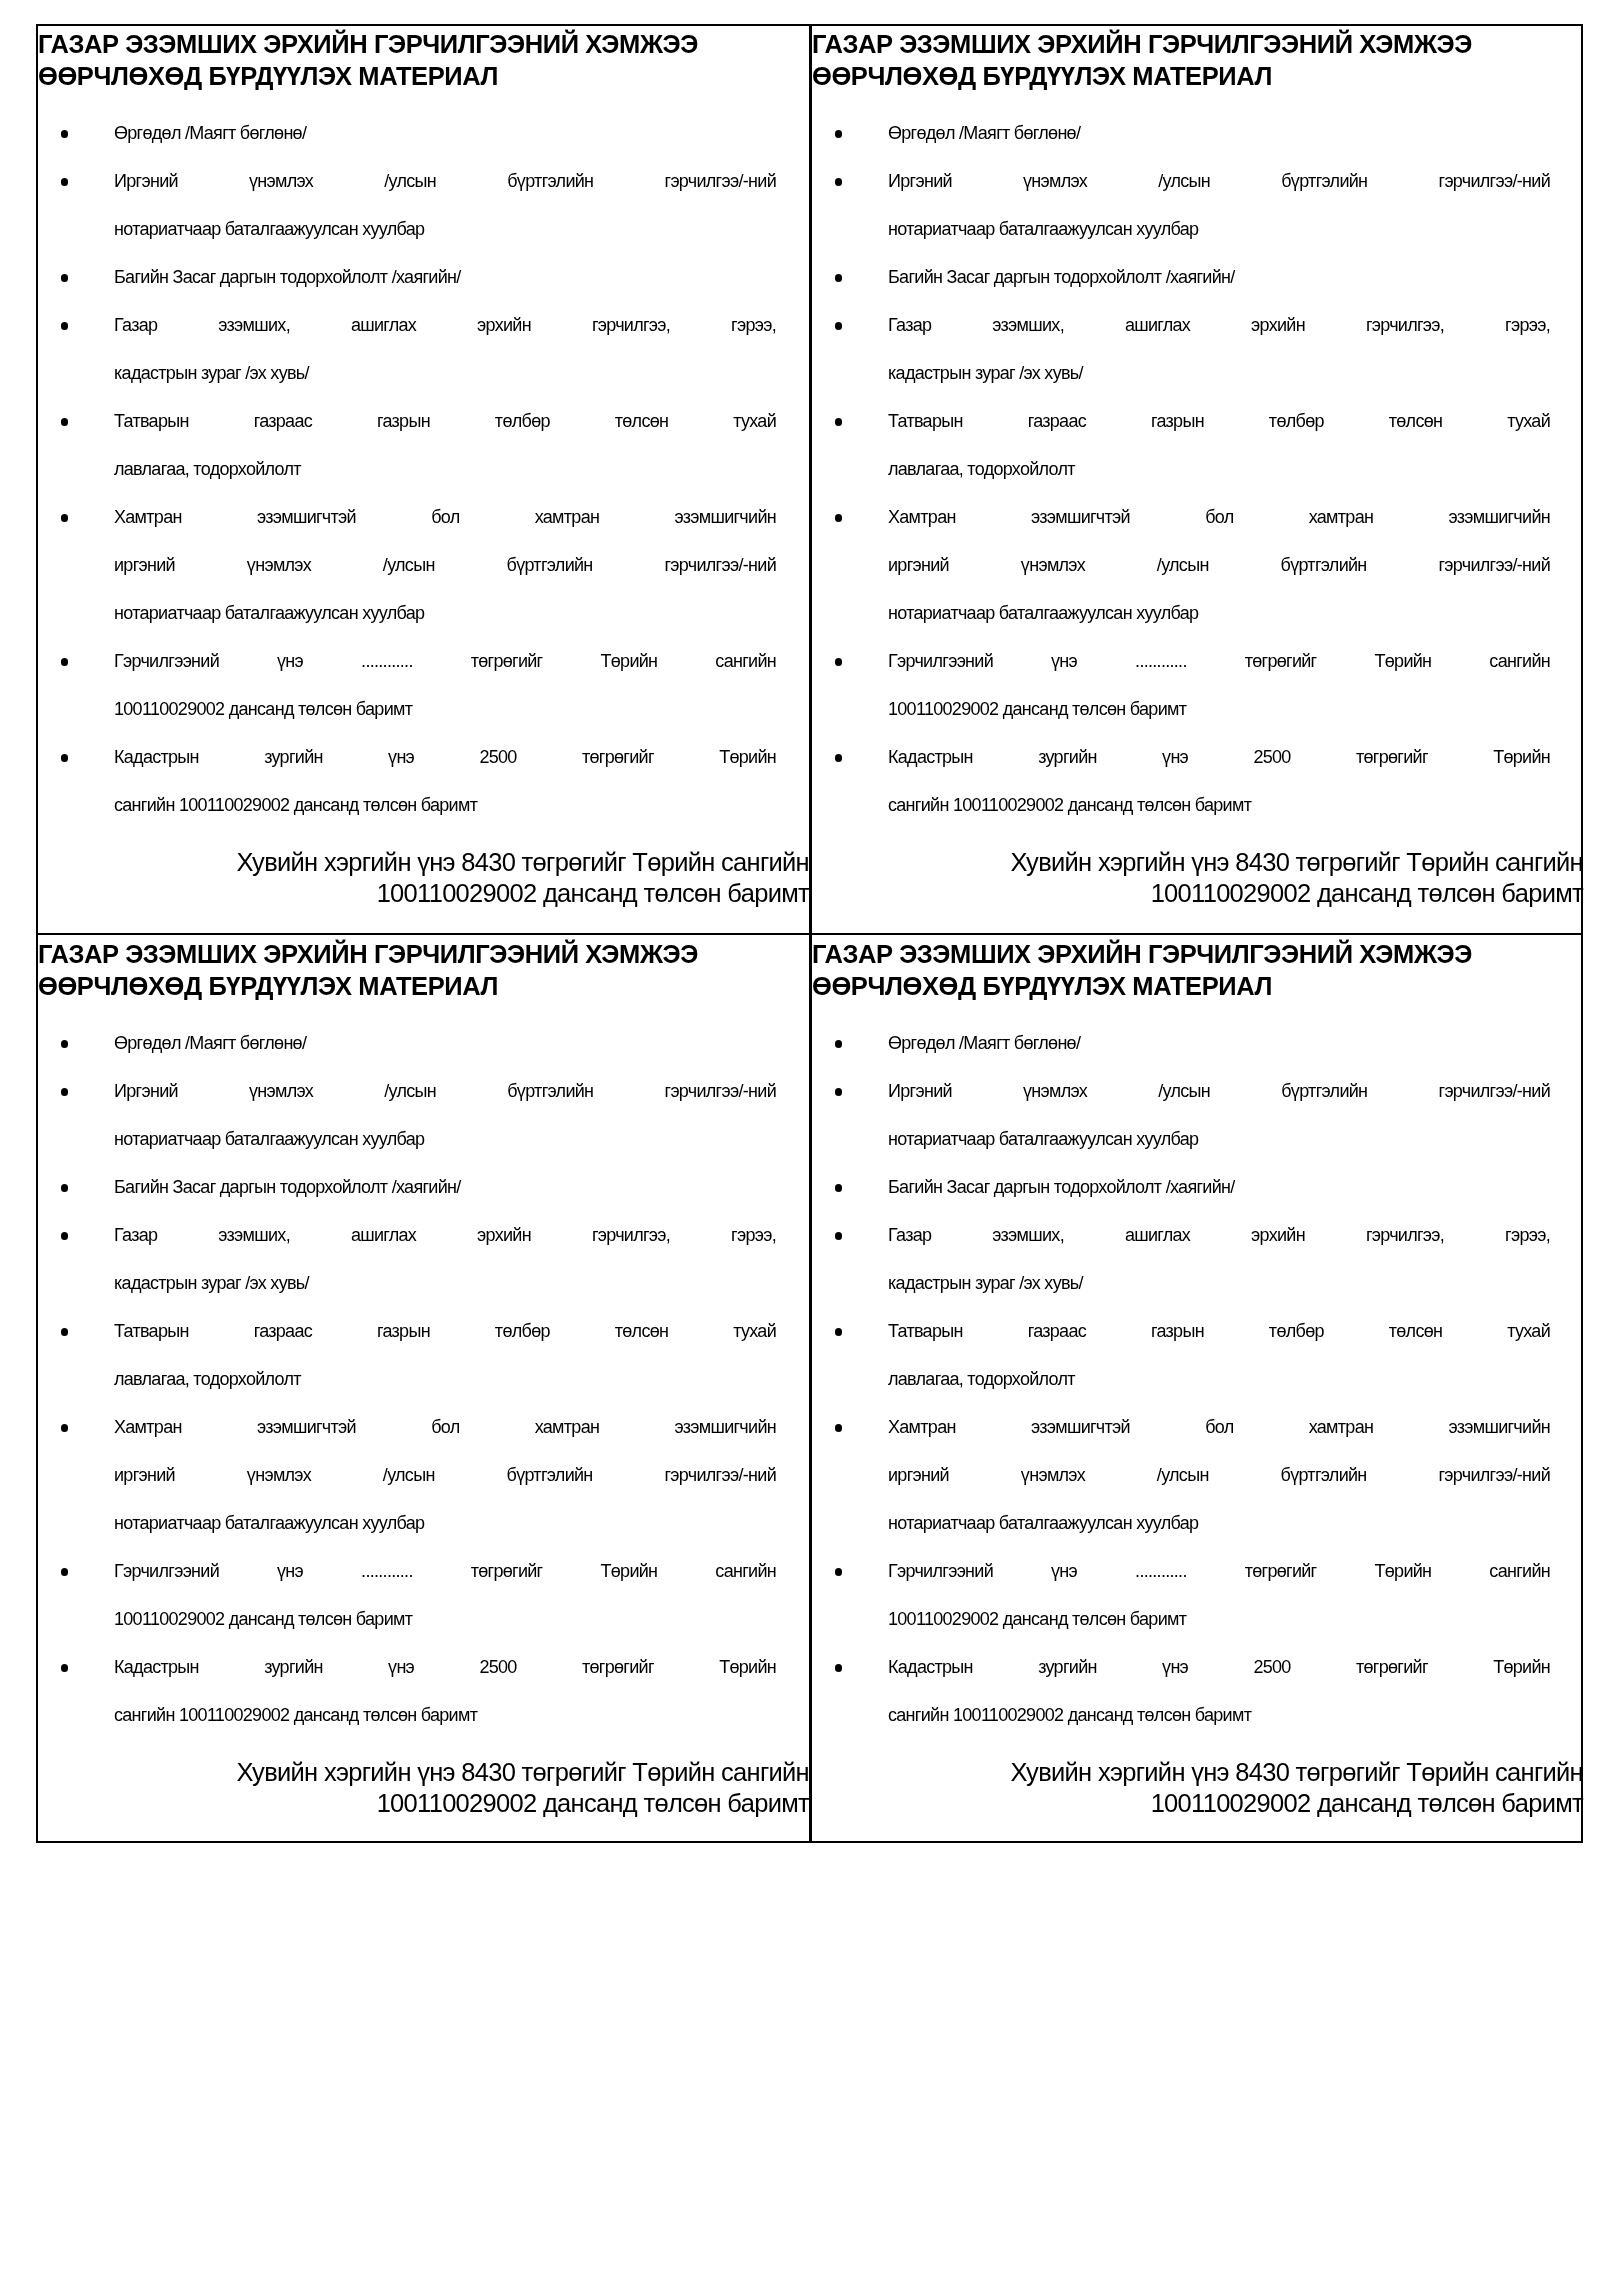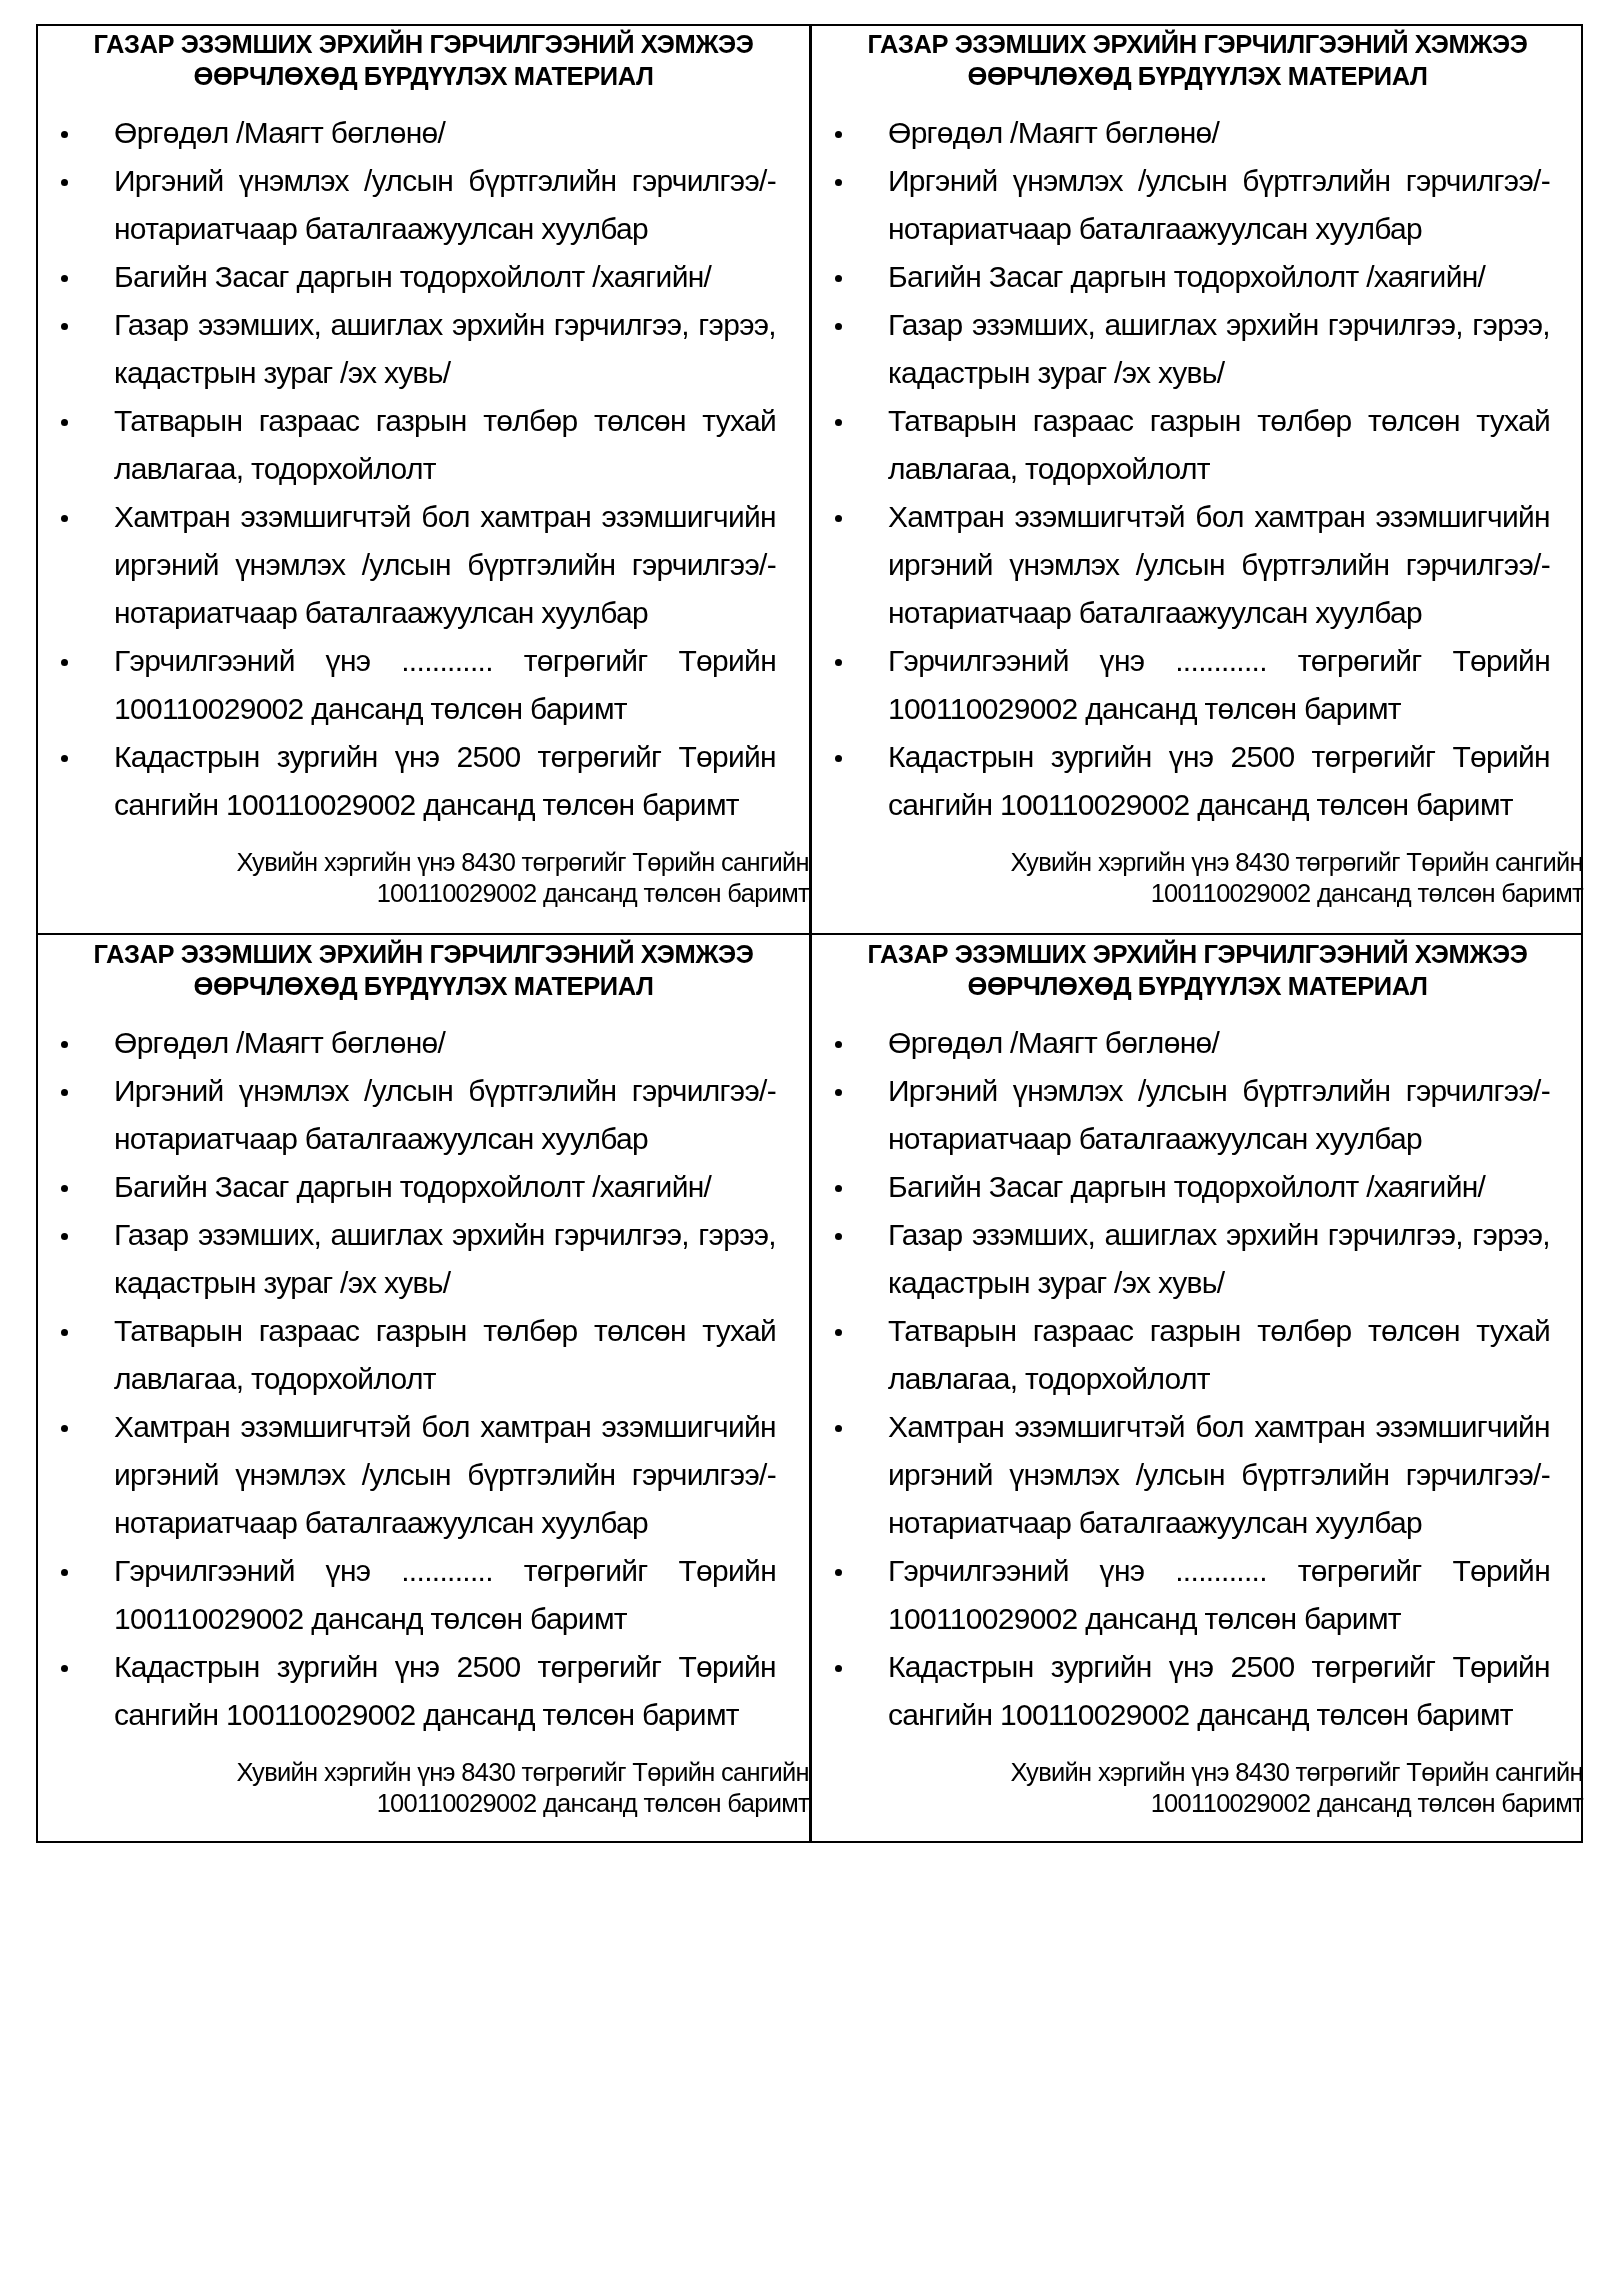--- a/index.html
+++ b/index.html
@@ -7,25 +7,25 @@
          font-family: "Liberation Sans", sans-serif; color: #000; }
   .grid { position: absolute; left: 36px; top: 23.5px; width: 1547px; height: 1819px;
           border: 2.9px solid #000; box-sizing: border-box; }
   .vline { position: absolute; left: 771px; top: 0; width: 2.9px; height: 100%; background: #000; }
   .hline { position: absolute; left: 0; top: 907px; width: 100%; height: 2.9px; background: #000; }
   .cell { position: absolute; width: 771px; height: 907px; box-sizing: border-box; }
   .c0 { left: 0; top: 0; }
   .c1 { left: 774px; top: 0; }
   .c2 { left: 0; top: 910px; }
   .c3 { left: 774px; top: 910px; }
-  .title { position: absolute; left: 0; top: 2px; width: 100%; text-align: center;
+  .title { position: absolute; left: 0; top: 2px; width: 100%; text-align: left;
            font-weight: bold; font-size: 25.5px; line-height: 32px; letter-spacing: -0.4px; }
   .title div { white-space: nowrap; }
   .list { position: absolute; left: 0; top: 83px; width: 100%; }
-  .row { position: relative; height: 48px; line-height: 48px; font-size: 30px; letter-spacing: -0.7px; text-decoration: underline; }
+  .row { position: relative; height: 48px; line-height: 48px; font-size: 18px; letter-spacing: -0.7px; text-decoration: underline; }
   .bullet { position: absolute; left: 21.6px; top: 0; width: 9.8px; text-align: center; }
   .bullet::before { content: ""; display: inline-block; width: 7.8px; height: 7.8px; border-radius: 50%;
                     background: #000; vertical-align: middle; }
   .line { position: absolute; left: 76px; right: 33px; top: 0; white-space: nowrap; overflow: visible; }
   .line.just { text-align: justify; text-align-last: justify; white-space: normal; height: 48px; overflow: hidden; }
   .footer { position: absolute; left: 0; width: 100%; top: 821px; text-align: right;
             font-size: 25.5px; line-height: 31px; letter-spacing: -0.7px; }
   .footer div { white-space: nowrap; }
 </style>
 </head>

